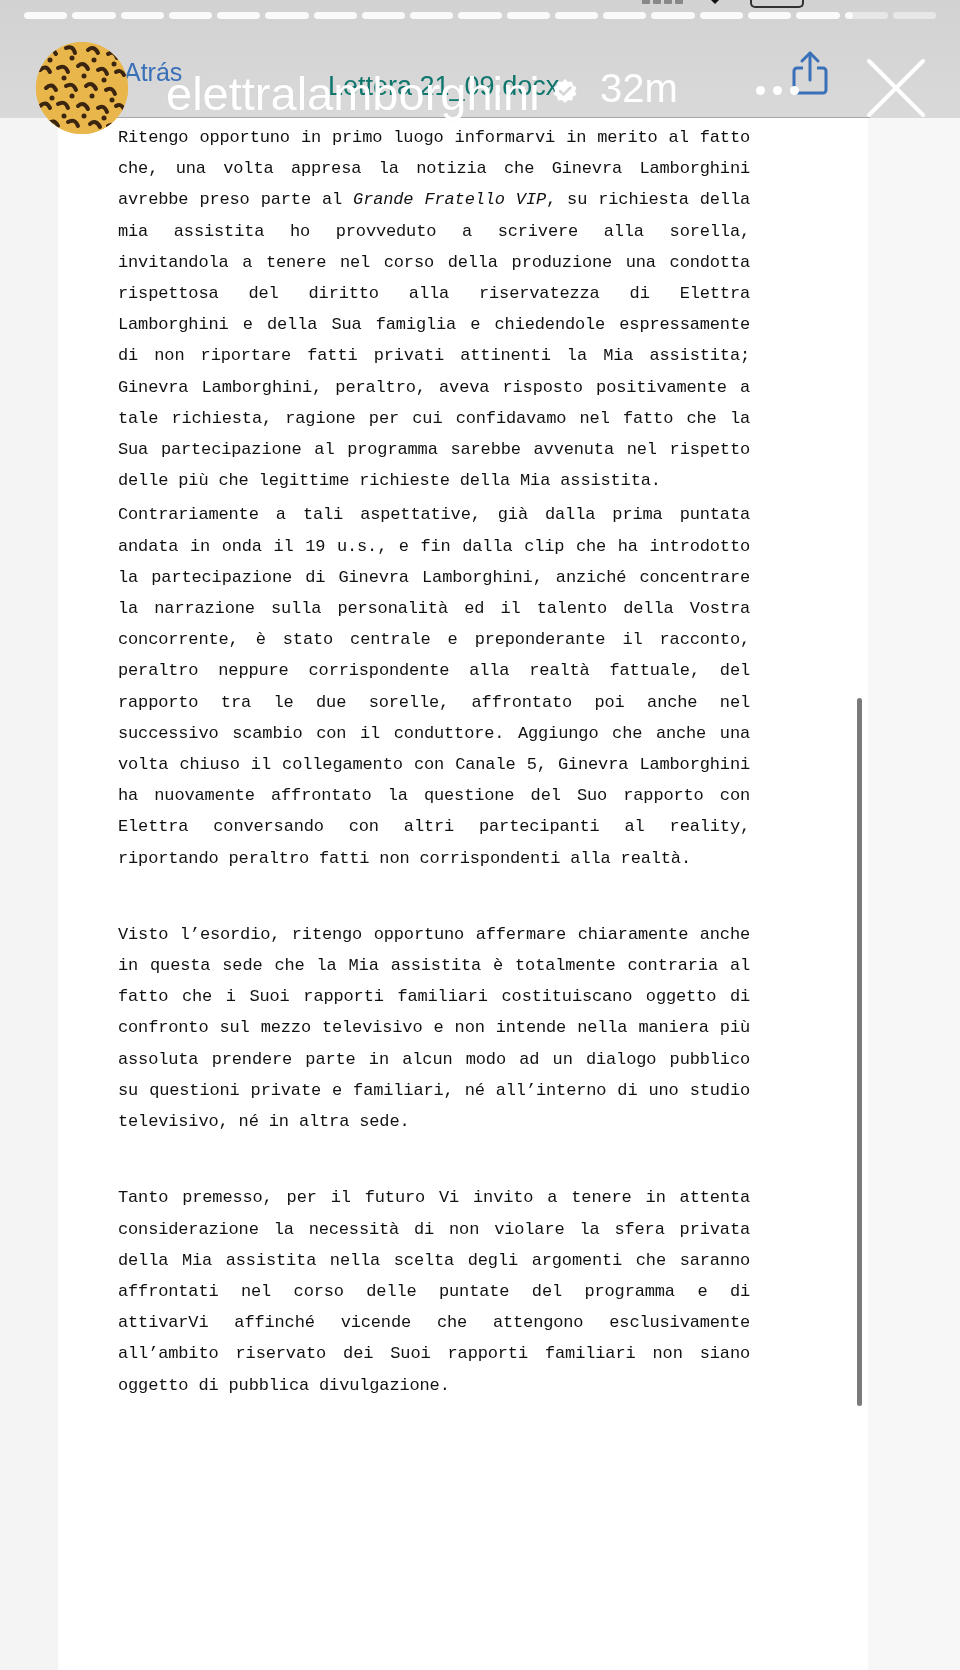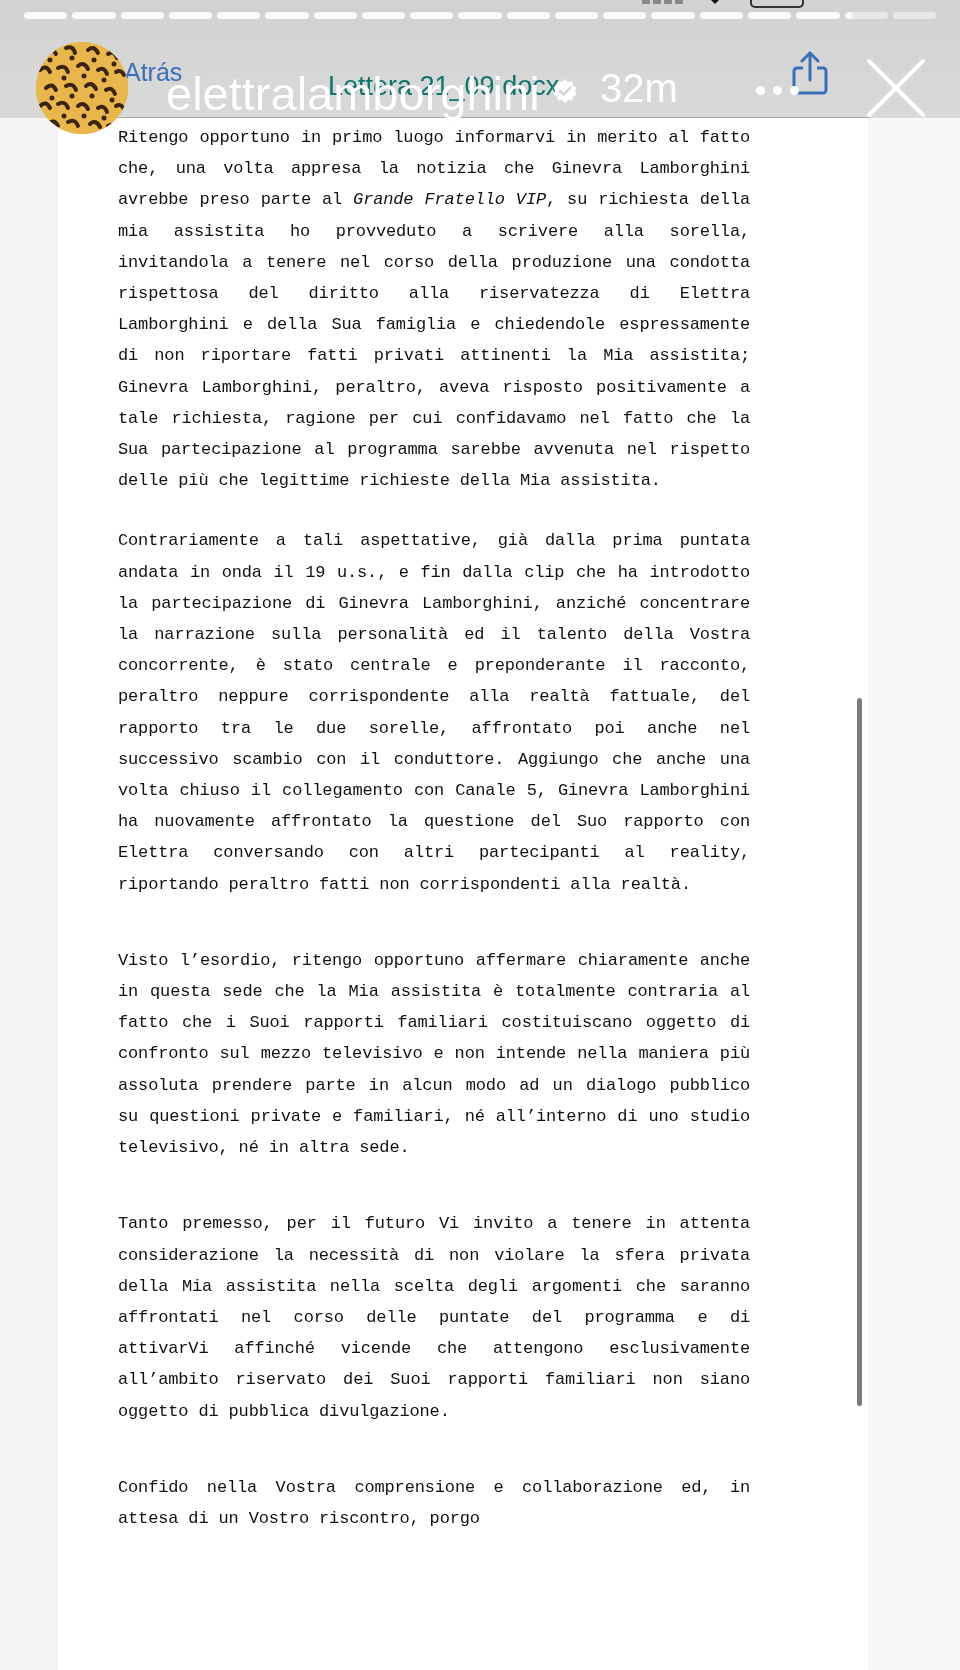--- a/index.html
+++ b/index.html
@@ -167,21 +167,21 @@
     font-family: Liberation Mono, monospace;
     font-size: 17px;
     line-height: 31.2px;
     color: #111;
     text-align: justify;
     letter-spacing: -0.15px;
   }
   .doc-body p {
     margin: 0;
   }
-  .doc-body p.gap-s { margin-top: 29px; }
+  .doc-body p.gap-s { margin-top: 3px; }
   .doc-body p.gap-l { margin-top: 45px; }
   .scrollbar {
     position: absolute;
     left: 857px; top: 698px;
     width: 5px; height: 708px;
     background: #7a7a7a;
     border-radius: 3px;
   }
 </style>
 </head>
@@ -335,16 +335,15 @@
   <svg width="60" height="60" viewBox="0 0 60 60">
     <path d="M3 3 L57 57 M57 3 L3 57" stroke="#ffffff" stroke-width="4" stroke-linecap="round"></path>
   </svg>
 </div>
 
 <div class="doc-body">
   <p><span>Ritengo opportuno in primo luogo informarvi in merito al fatto che, una volta appresa la notizia che Ginevra Lamborghini avrebbe preso parte al </span><em>Grande Fratello VIP</em><span>, su richiesta della mia assistita ho provveduto a scrivere alla sorella, invitandola a tenere nel corso della produzione una condotta rispettosa del diritto alla riservatezza di Elettra Lamborghini e della Sua famiglia e chiedendole espressamente di non riportare fatti privati attinenti la Mia assistita; Ginevra Lamborghini, peraltro, aveva risposto positivamente a tale richiesta, ragione per cui confidavamo nel fatto che la Sua partecipazione al programma sarebbe avvenuta nel rispetto delle più che legittime richieste della Mia assistita.</span></p>
   <p class="gap-s">Contrariamente a tali aspettative, già dalla prima puntata andata in onda il 19 u.s., e fin dalla clip che ha introdotto la partecipazione di Ginevra Lamborghini, anziché concentrare la narrazione sulla personalità ed il talento della Vostra concorrente, è stato centrale e preponderante il racconto, peraltro neppure corrispondente alla realtà fattuale, del rapporto tra le due sorelle, affrontato poi anche nel successivo scambio con il conduttore. Aggiungo che anche una volta chiuso il collegamento con Canale 5, Ginevra Lamborghini ha nuovamente affrontato la questione del Suo rapporto con Elettra conversando con altri partecipanti al reality, riportando peraltro fatti non corrispondenti alla realtà.</p>
   <p class="gap-l">Visto l’esordio, ritengo opportuno affermare chiaramente anche in questa sede che la Mia assistita è totalmente contraria al fatto che i Suoi rapporti familiari costituiscano oggetto di confronto sul mezzo televisivo e non intende nella maniera più assoluta prendere parte in alcun modo ad un dialogo pubblico su questioni private e familiari, né all’interno di uno studio televisivo, né in altra sede.</p>
   <p class="gap-l">Tanto premesso, per il futuro Vi invito a tenere in attenta considerazione la necessità di non violare la sfera privata della Mia assistita nella scelta degli argomenti che saranno affrontati nel corso delle puntate del programma e di attivarVi affinché vicende che attengono esclusivamente all’ambito riservato dei Suoi rapporti familiari non siano oggetto di pubblica divulgazione.</p>
-  <p class="gap-l">Confido nella Vostra comprensione e collaborazione ed, in attesa di un Vostro riscontro, porgo</p>
 </div>
 
 <div class="scrollbar"></div>
 
 </body></html>

